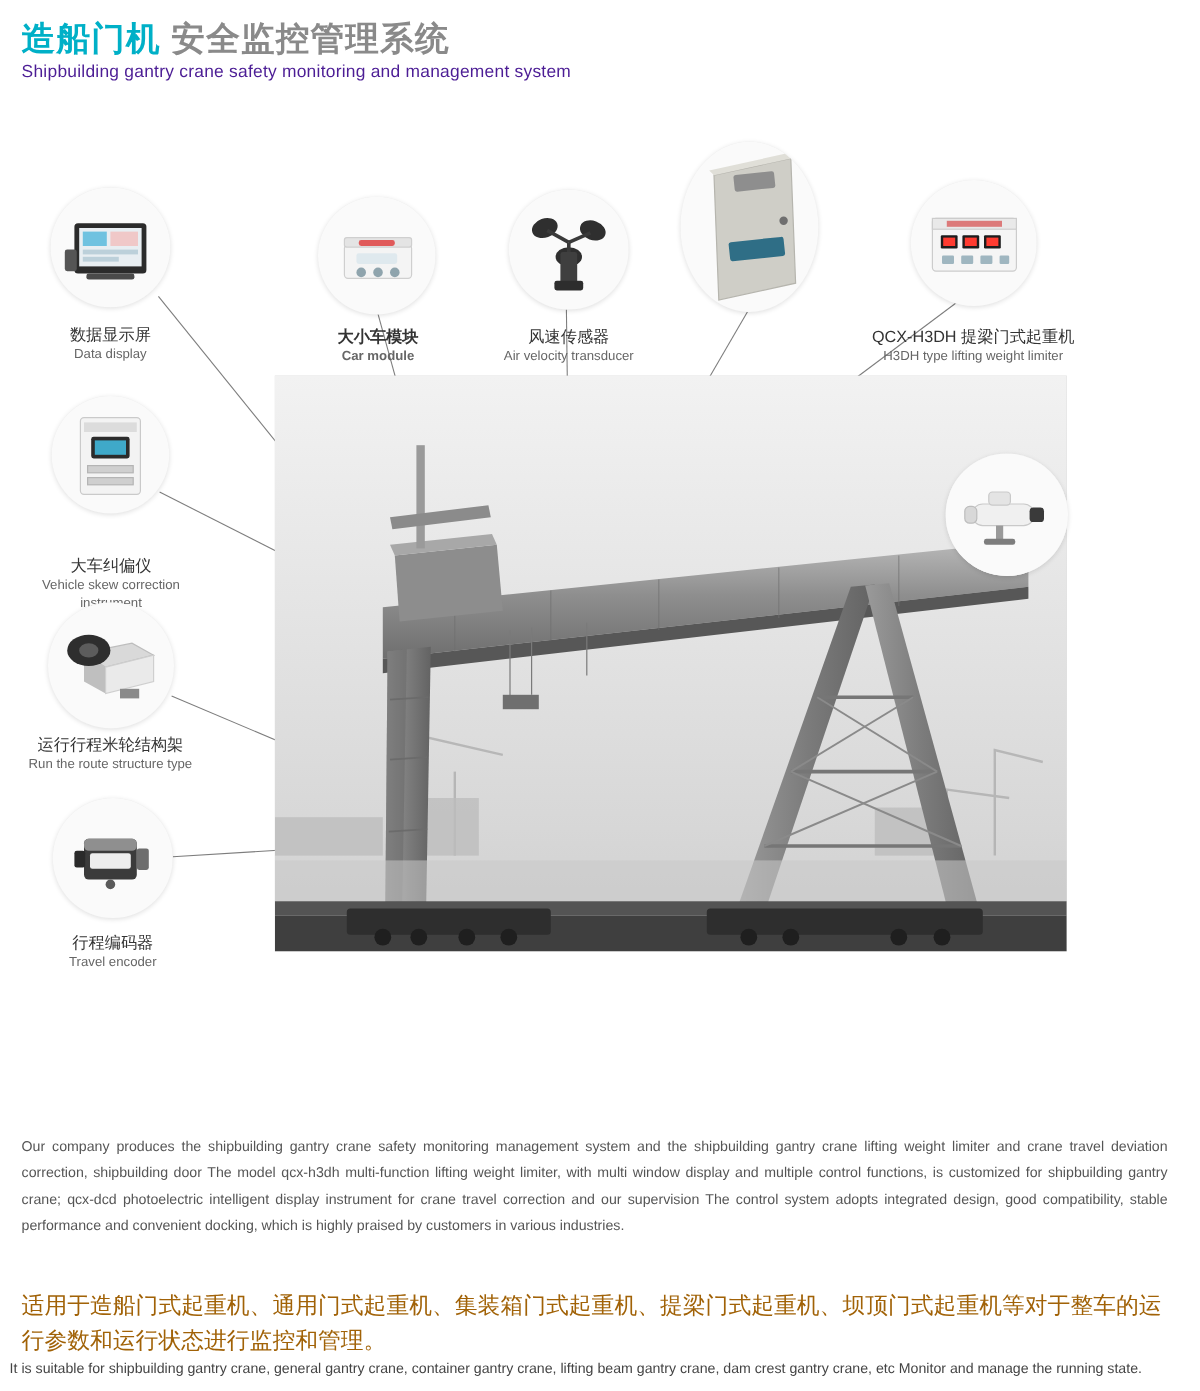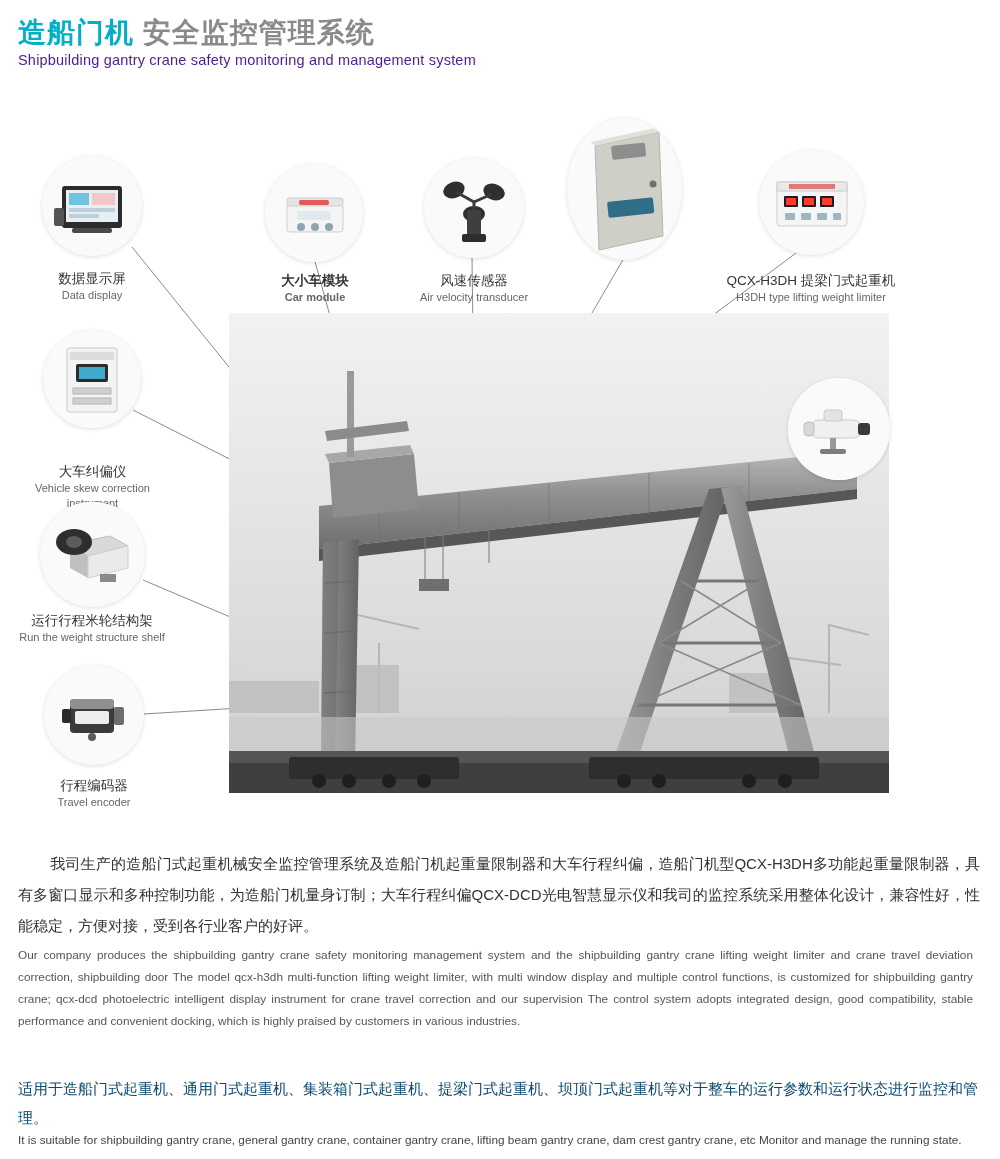--- a/index.html
+++ b/index.html
@@ -49,24 +49,24 @@
     position:absolute;left:18px;top:848px;width:962px;
     font-size:15px;line-height:31px;color:#333;text-align:justify;
   }
   .para-cn .indent{display:inline-block;width:32px;}
   .para-en{
     position:absolute;left:18px;top:944px;width:955px;
     font-size:11.8px;line-height:22px;color:#555;text-align:justify;
   }
   .para-cn2{
     position:absolute;left:18px;top:1074px;width:960px;
-    font-size:15px;line-height:29px;color:#0c4a6e;
+    font-size:19px;line-height:29px;color:#a16207;
   }
   .para-en2{
-    position:absolute;left:18px;top:1131px;width:970px;
+    position:absolute;left:8px;top:1131px;width:970px;
     font-size:11.8px;line-height:18px;color:#444;
   }
 </style>
 </head>
 <body>
 
 <div class="page">
 
   <div class="header">
     <div class="title-line">
@@ -322,21 +322,21 @@
       <polygon points="30,42 70,34 88,44 48,54" fill="#d9d9d9" stroke="#bdbdbd"></polygon>
       <polygon points="30,42 48,54 48,76 30,66" fill="#bfbfbf"></polygon>
       <polygon points="48,54 88,44 88,66 48,76" fill="#eaeaea" stroke="#cfcfcf"></polygon>
       <ellipse cx="34" cy="40" rx="18" ry="13" fill="#2e2e2e"></ellipse>
       <ellipse cx="34" cy="40" rx="8" ry="6" fill="#5c5c5c"></ellipse>
       <rect x="60" y="72" width="16" height="8" fill="#8a8a8a"></rect>
     </svg>
   </div>
   <div class="lab" style="left:12px;top:612px;width:160px;">
     <div class="cn">运行行程米轮结构架</div>
-    <div class="en">Run the weight structure shelf</div>
+    <div class="en">Run the route structure type</div>
   </div>
 
   <div class="circ" style="left:44px;top:665px;width:100px;height:100px;">
     <svg width="100" height="100" viewBox="0 0 100 100">
       <rect width="100" height="100" fill="#fafafa"></rect>
       <rect x="26" y="34" width="44" height="34" rx="4" fill="#3b3b3b"></rect>
       <rect x="26" y="34" width="44" height="10" rx="4" fill="#8f8f8f"></rect>
       <rect x="31" y="46" width="34" height="13" rx="2" fill="#ededed"></rect>
       <rect x="70" y="42" width="10" height="18" rx="2" fill="#6d6d6d"></rect>
       <rect x="18" y="44" width="9" height="14" rx="2" fill="#2a2a2a"></rect>
@@ -353,21 +353,20 @@
       <rect width="102" height="102" fill="#fafafa"></rect>
       <rect x="22" y="42" width="52" height="18" rx="9" fill="#f0f0f0" stroke="#c9c9c9"></rect>
       <rect x="16" y="44" width="10" height="14" rx="4" fill="#d8d8d8" stroke="#bdbdbd"></rect>
       <rect x="70" y="45" width="12" height="12" rx="3" fill="#3a3a3a"></rect>
       <rect x="36" y="32" width="18" height="11" rx="3" fill="#e4e4e4" stroke="#c9c9c9"></rect>
       <rect x="42" y="60" width="6" height="12" fill="#9a9a9a"></rect>
       <rect x="32" y="71" width="26" height="5" rx="2" fill="#7d7d7d"></rect>
     </svg>
   </div>
 
-  <div class="para-cn"><span class="indent"></span><span>我司生产的造船门式起重机械安全监控管理系统及造船门机起重量限制器和大车行程纠偏，造船门机型QCX-H3DH多功能起重量限制器，具有多窗口显示和多种控制功能，为造船门机量身订制；大车行程纠偏QCX-DCD光电智慧显示仪和我司的监控系统采用整体化设计，兼容性好，性能稳定，方便对接，受到各行业客户的好评。</span></div>
 
   <div class="para-en">Our company produces the shipbuilding gantry crane safety monitoring management system and the shipbuilding gantry crane lifting weight limiter and crane travel deviation correction, shipbuilding door The model qcx-h3dh multi-function lifting weight limiter, with multi window display and multiple control functions, is customized for shipbuilding gantry crane; qcx-dcd photoelectric intelligent display instrument for crane travel correction and our supervision The control system adopts integrated design, good compatibility, stable performance and convenient docking, which is highly praised by customers in various industries.</div>
 
   <div class="para-cn2">适用于造船门式起重机、通用门式起重机、集装箱门式起重机、提梁门式起重机、坝顶门式起重机等对于整车的运行参数和运行状态进行监控和管理。</div>
 
   <div class="para-en2">It is suitable for shipbuilding gantry crane, general gantry crane, container gantry crane, lifting beam gantry crane, dam crest gantry crane, etc Monitor and manage the running state.</div>
 
 </div>
 
 </body></html>

